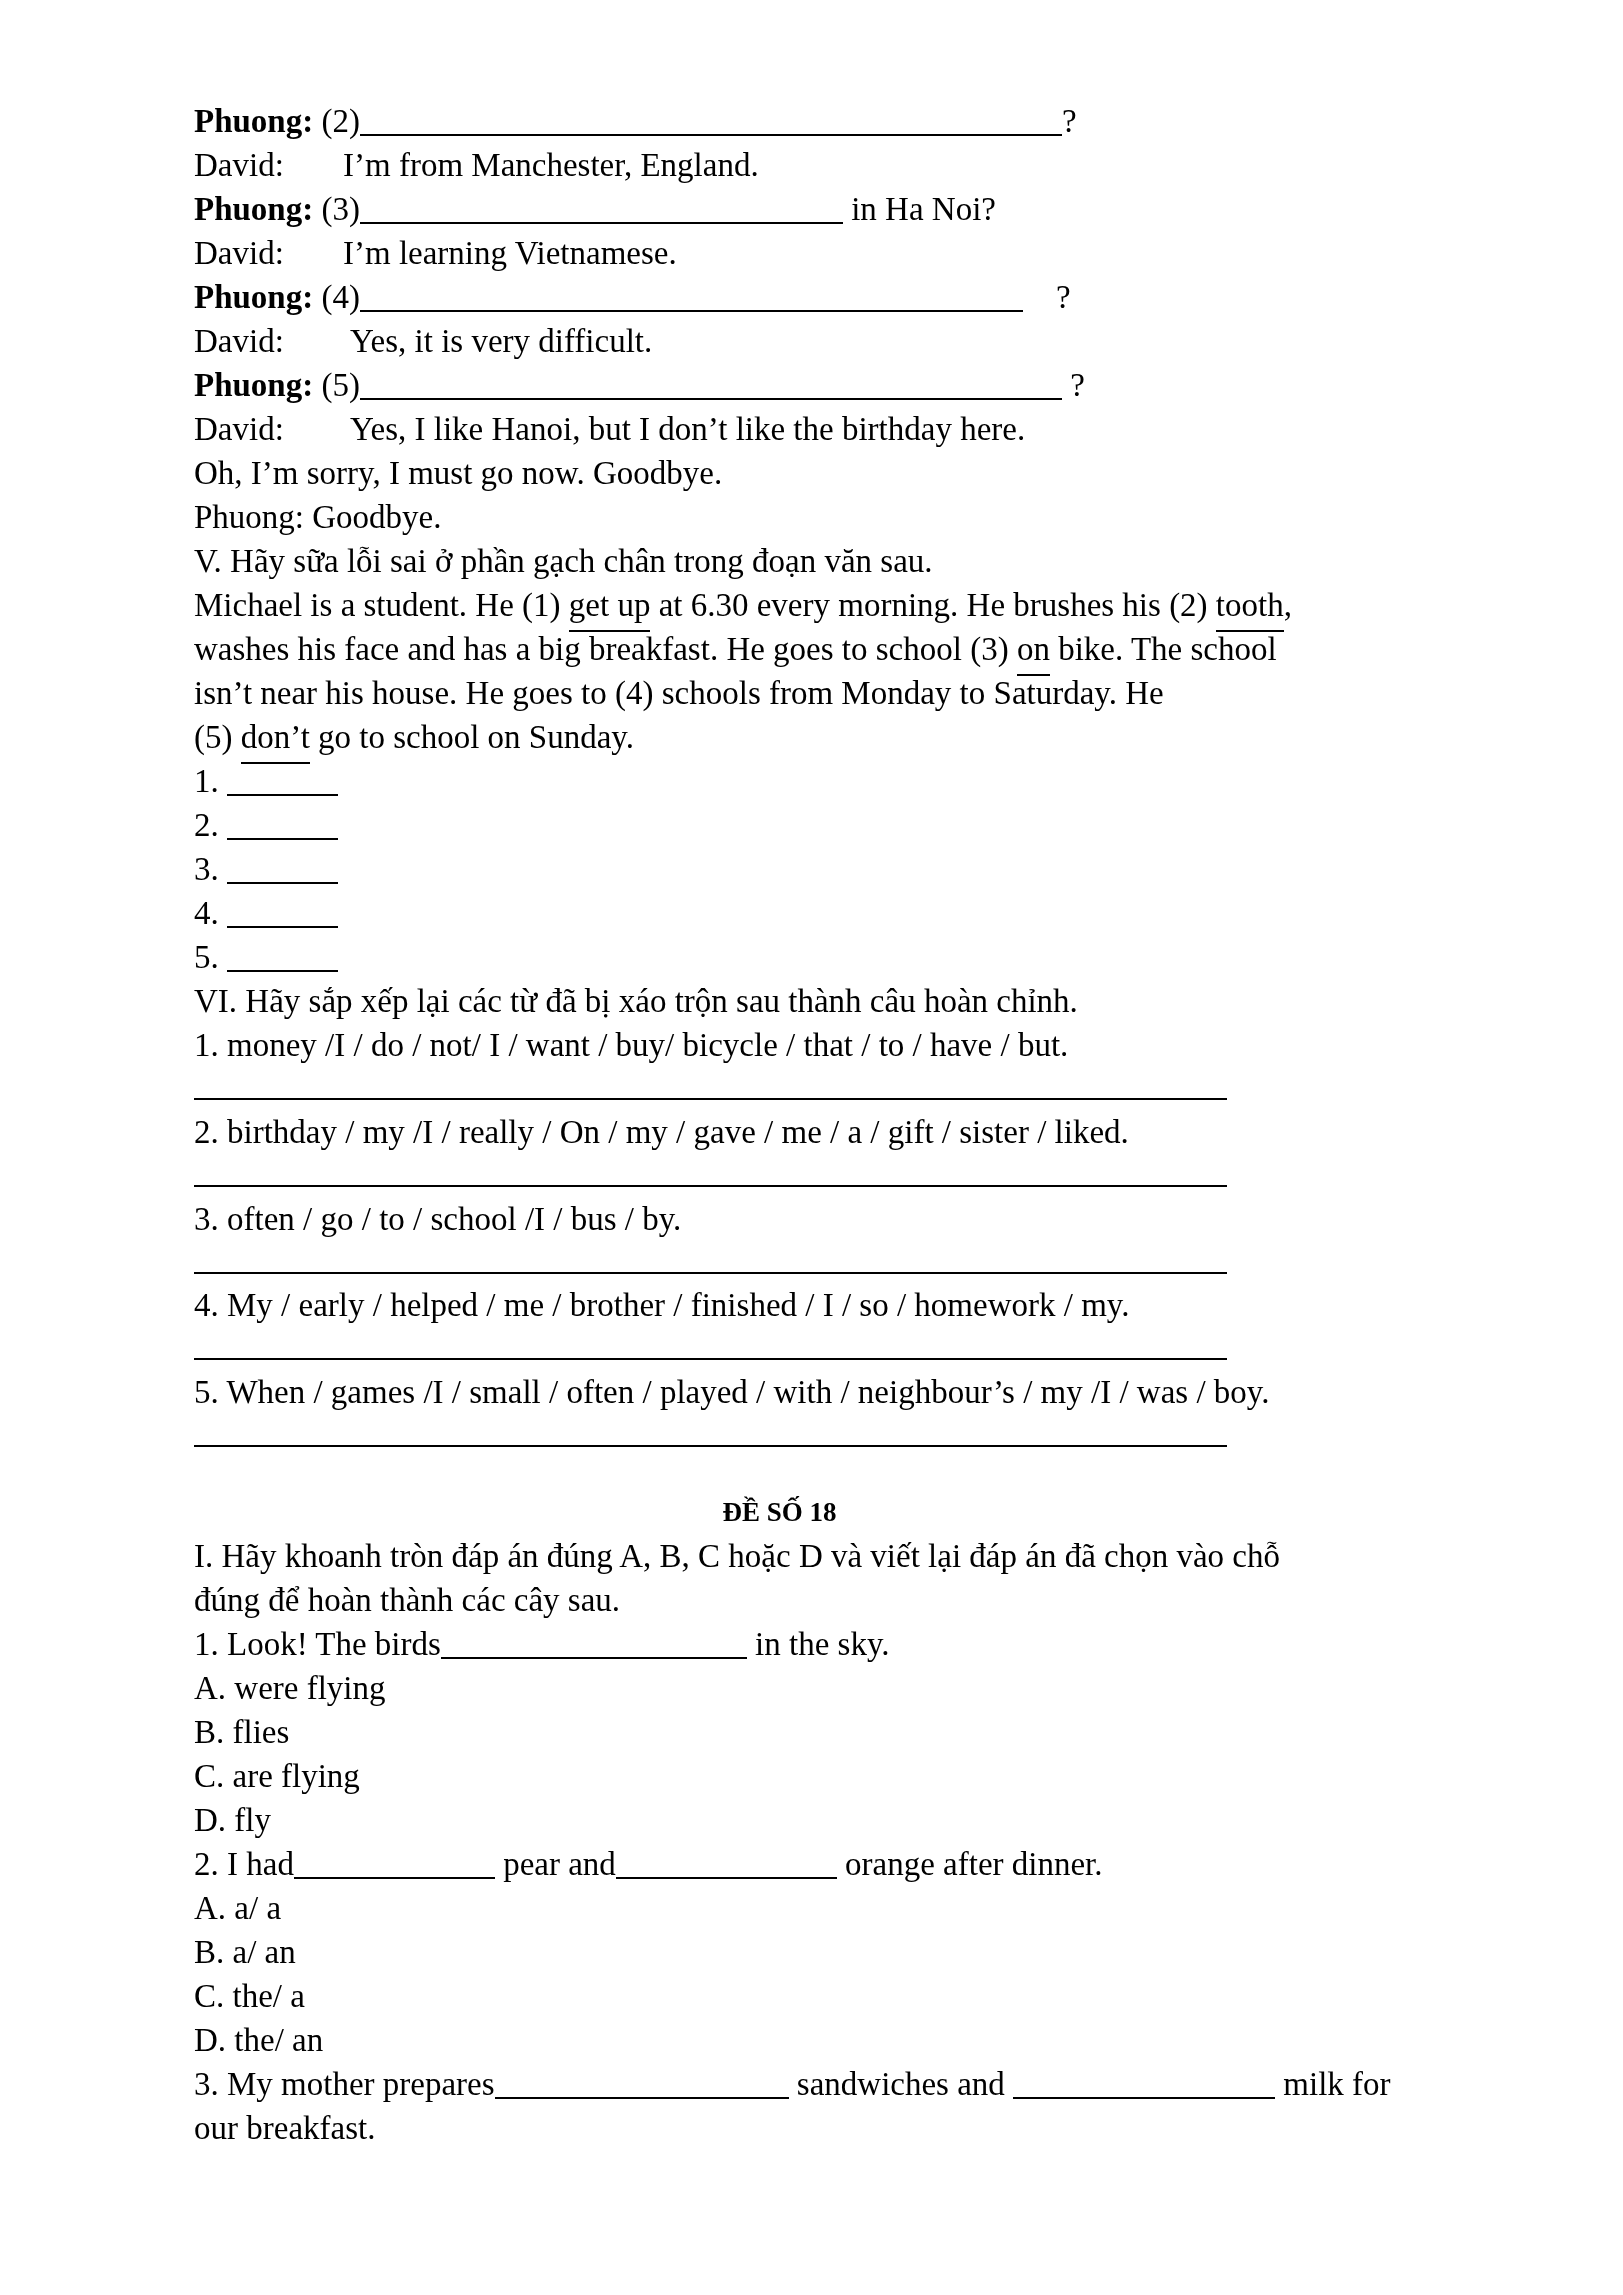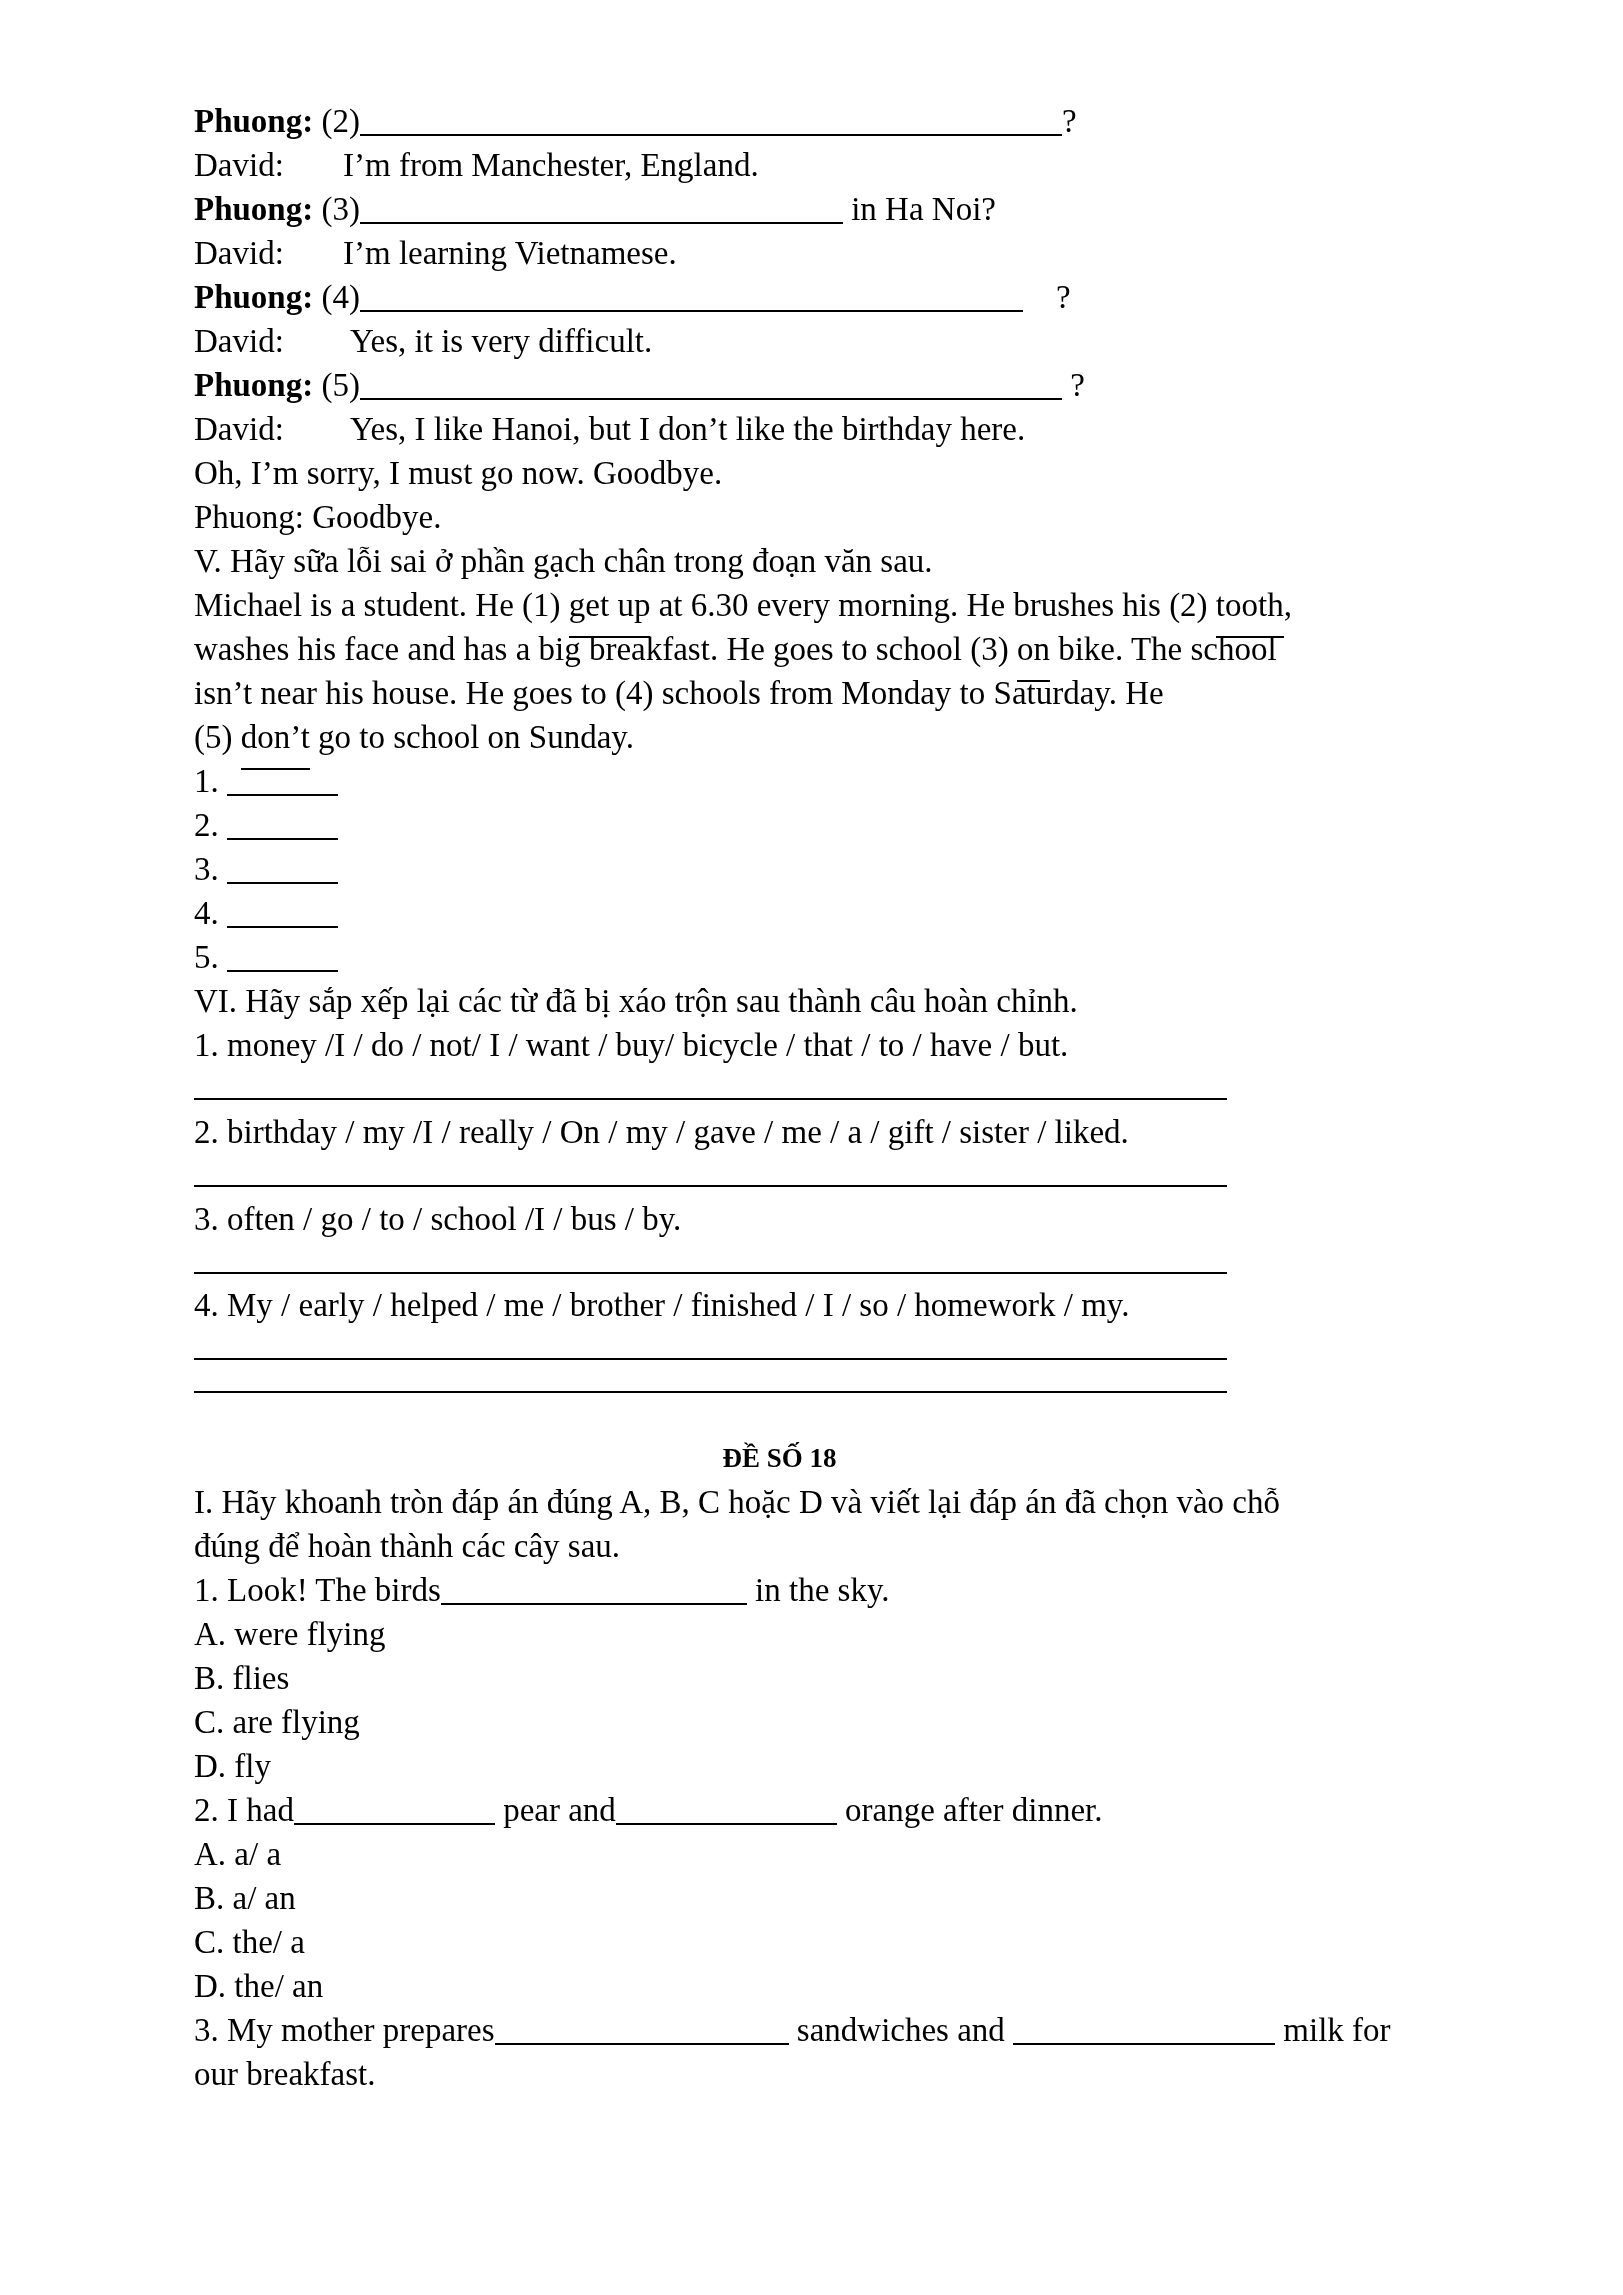--- a/index.html
+++ b/index.html
@@ -5,21 +5,21 @@
   html, body { margin: 0; padding: 0; background: #ffffff; }
   body { width: 1623px; height: 2295px; position: relative; overflow: hidden; }
   .page {
     position: absolute; left: 194px; top: 99px; width: 1296px;
     font-family: "Liberation Serif", serif; font-size: 33px; color: #000;
   }
   .line { height: 44px; line-height: 44px; white-space: nowrap; position: relative; }
   .spk { display: inline-block; width: 149px; }
   .spk-p { display: inline-block; font-weight: bold; }
   .blank { display: inline-block; border-bottom: 2.6px solid #000; height: 30px; vertical-align: baseline; margin-bottom: -3.9px; }
-  u { text-decoration: none; border-bottom: 2.6px solid #000; padding-bottom: 13px; }
+  u { text-decoration: none; border-bottom: 2.6px solid #000; padding-bottom: 7px; }
   .answer-line { display: block; width: 1033px; height: 0; border-bottom: 2.6px solid #000; margin-top: 31px; margin-bottom: 9.8px; }
   .heading { text-align: center; font-weight: bold; font-size: 27px; width: 1171px; }
   .gap { height: 33px; }
 </style>
 </head>
 <body>
 
 <div class="page">
 
   <div class="line"><span class="spk-p">Phuong:</span> <span>(2)</span><span class="blank" style="width:702px"></span><span>?</span></div>
@@ -46,20 +46,21 @@
 
   <div class="line">VI. Hãy sắp xếp lại các từ đã bị xáo trộn sau thành câu hoàn chỉnh.</div>
   <div class="line">1. money /I / do / not/ I / want / buy/ bicycle / that / to / have / but.</div>
   <div class="answer-line"></div>
   <div class="line">2. birthday / my /I / really / On / my / gave / me / a / gift / sister / liked.</div>
   <div class="answer-line"></div>
   <div class="line">3. often / go / to / school /I / bus / by.</div>
   <div class="answer-line"></div>
   <div class="line">4. My / early / helped / me / brother / finished / I / so / homework / my.</div>
   <div class="answer-line"></div>
+  <div class="line">5. When / games /I / small / often / played / with / neighbour’s / my /I / was / boy.</div>
   <div class="answer-line"></div>
 
   <div class="gap"></div>
 
   <div class="line heading">ĐỀ SỐ 18</div>
   <div class="line">I. Hãy khoanh tròn đáp án đúng A, B, C hoặc D và viết lại đáp án đã chọn vào chỗ</div>
   <div class="line">đúng để hoàn thành các cây sau.</div>
 
   <div class="line"><span>1. Look! The birds</span><span class="blank" style="width:306px"></span><span style="white-space:pre"> in the sky.</span></div>
   <div class="line">A. were flying</div>

